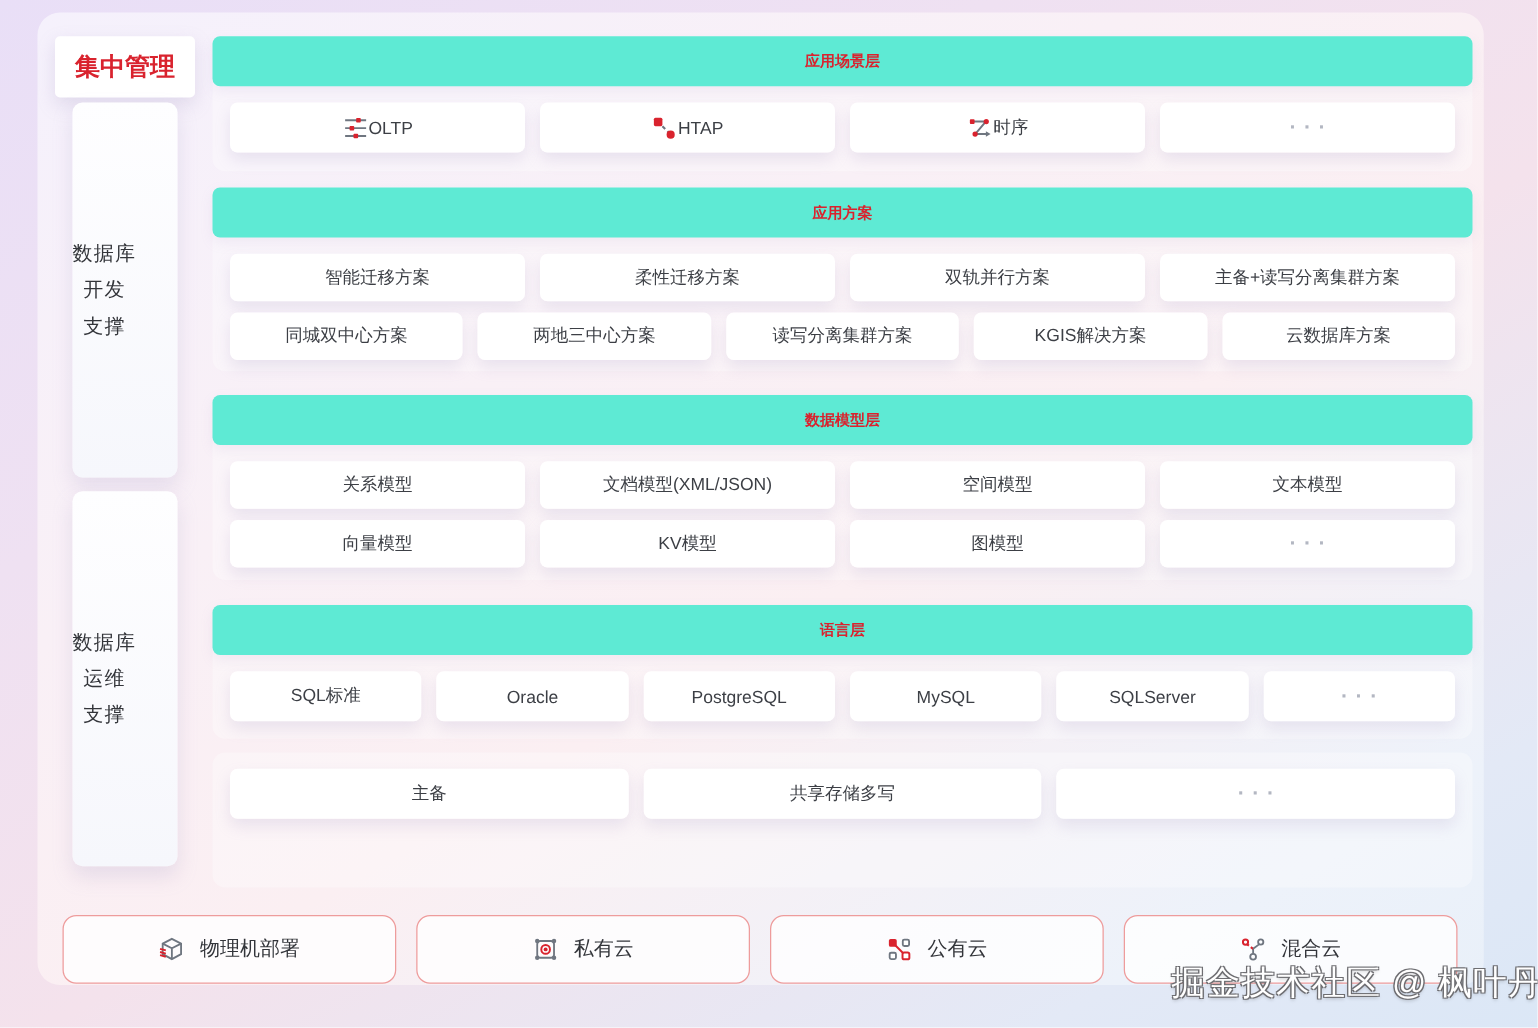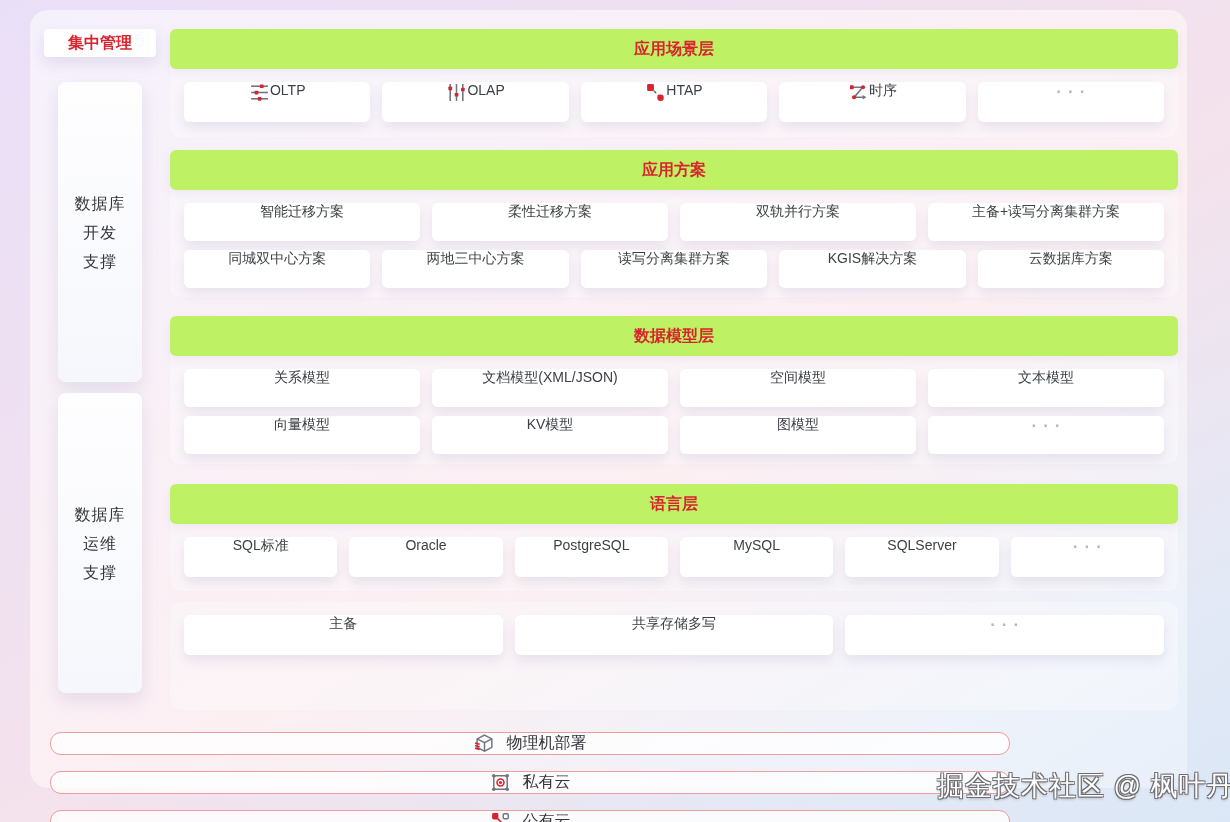--- a/index.html
+++ b/index.html
@@ -9,60 +9,60 @@
     background: linear-gradient(150deg, #e9dff7 0%, #efe1f2 30%, #f4e2ec 55%, #e3e9f6 85%, #dbe7f6 100%);
     position: relative;
   }
   .canvas {
     position:absolute; left:30px; top:10px; width:1157px; height:778px;
     border-radius:18px;
     background: linear-gradient(150deg, #f5f1fc 0%, #f9f0f6 35%, #fbeff2 58%, #edf2fa 88%, #e9f0f9 100%);
   }
   
   .mgmt {
-    position:absolute; left:44px; top:29px; width:112px; height:28px;
+    position:absolute; left:44px; top:29px; width:112px; height:49px;
     background:#ffffff; border-radius:4px;
     box-shadow:0 6px 14px rgba(163,150,196,.25);
     display:flex; align-items:center; justify-content:center;
-    color:var(--accent,#d9232e); font-weight:bold; font-size:16px;
+    color:var(--accent,#d9232e); font-weight:bold; font-size:20px;
   }
   .side-panel {
     position:absolute; left:58px; width:84px; height:300px;
     background:linear-gradient(180deg,#fefeff 0%,#f6f7fc 100%);
     border-radius:8px; box-shadow:0 8px 16px rgba(163,150,196,.22);
-    display:flex; align-items:center; justify-content:center;
+    display:flex; align-items:center; justify-content:flex-start;
   }
   .side-panel .vtext { text-align:center; font-size:16px; color:#33353a; line-height:29px; letter-spacing:1px; }
   .p1 { top:82px; } .p2 { top:393px; }
   
   .sections { position:absolute; left:170px; top:0; width:1008px; height:822px; }
   .section-card {
     position:absolute; left:0; width:1008px;
     background:rgba(255,255,255,.32); border-radius:10px;
   }
   .section-header {
-    height:40px; background:#bef264; border-radius:6px;
+    height:40px; background:#5eead4; border-radius:6px;
     display:flex; align-items:center; justify-content:center;
-    color:var(--accent,#d9232e); font-weight:bold; font-size:16px;
+    color:var(--accent,#d9232e); font-weight:bold; font-size:12px;
     box-shadow:0 4px 10px rgba(163,150,196,.12);
   }
   .section-body { padding:13px 14px 10px 14px; display:flex; flex-direction:column; gap:9px; }
   .item-row { display:flex; gap:12px; }
   .item {
     flex:1; background:rgba(255,255,255,.94); border-radius:6px;
     box-shadow:0 6px 12px rgba(163,150,196,.20);
-    display:flex; justify-content:center; 
+    display:flex; align-items:center; justify-content:center; 
     font-size:14px; color:#3c3f45;
   }
   .item.ellipsis { color:#b3b7c2; font-weight:bold; font-size:17px; letter-spacing:6px; text-indent:6px; }
   .item svg { flex:0 0 auto; }
   
   .deploy-row {
-    position:absolute; left:50px; top:732px; width:960px; height:55px;
-    display:flex; gap:16px;flex-direction:column;
+    position:absolute; left:50px; top:732px; width:1116px; height:55px;
+    display:flex; gap:16px;
   }
   .deploy-box {
     flex:1; background:rgba(255,255,255,.8);
     border:1.5px solid var(--pink,#ee9c9c); border-radius:11px;
     display:flex; align-items:center; justify-content:center; gap:12px;
     font-size:16px; color:#33353a;
   }
   
   .watermark {
     position:absolute; left:937px; top:768px; z-index:9;
@@ -110,35 +110,20 @@
                 <g fill="#d9232e">
                   <rect x="10.4" y="2.3" width="3.5" height="3.5" rx="0.6"></rect>
                   <rect x="5.4" y="8.3" width="3.5" height="3.5" rx="0.6"></rect>
                   <rect x="8.4" y="14.3" width="3.5" height="3.5" rx="0.6"></rect>
                 </g>
               </svg>
               <span>OLTP</span>
             </div>
             <div class="item">
               <svg width="21" height="21" viewBox="0 0 20 20" fill="none" xmlns="http://www.w3.org/2000/svg">
-                <g stroke="#6f7680" stroke-width="1.5">
-                  <line x1="4" y1="2" x2="4" y2="18"></line>
-                  <line x1="10" y1="2" x2="10" y2="18"></line>
-                  <line x1="16" y1="2" x2="16" y2="18"></line>
-                </g>
-                <g fill="#d9232e">
-                  <rect x="2.3" y="4.4" width="3.5" height="3.5" rx="0.6"></rect>
-                  <rect x="8.3" y="10.4" width="3.5" height="3.5" rx="0.6"></rect>
-                  <rect x="14.3" y="5.4" width="3.5" height="3.5" rx="0.6"></rect>
-                </g>
-              </svg>
-              <span>OLAP</span>
-            </div>
-            <div class="item">
-              <svg width="21" height="21" viewBox="0 0 20 20" fill="none" xmlns="http://www.w3.org/2000/svg">
                 <rect x="2" y="2" width="6.5" height="6.5" rx="1.2" fill="#d9232e"></rect>
                 <line x1="8.5" y1="8.5" x2="14" y2="14" stroke="#6f7680" stroke-width="1.6" stroke-dasharray="3 2.4"></line>
                 <circle cx="14.8" cy="15" r="3.1" fill="#d9232e"></circle>
               </svg>
               <span>HTAP</span>
             </div>
             <div class="item">
               <svg width="21" height="21" viewBox="0 0 20 20" fill="none" xmlns="http://www.w3.org/2000/svg">
                 <path d="M4 5 H14 M13.6 5.4 L6 14.4 M6 14.5 H14.6" stroke="#6f7680" stroke-width="1.5"></path>
                 <path d="M14 12.4 L17.6 14.5 L14 16.6 Z" fill="#6f7680"></path>

